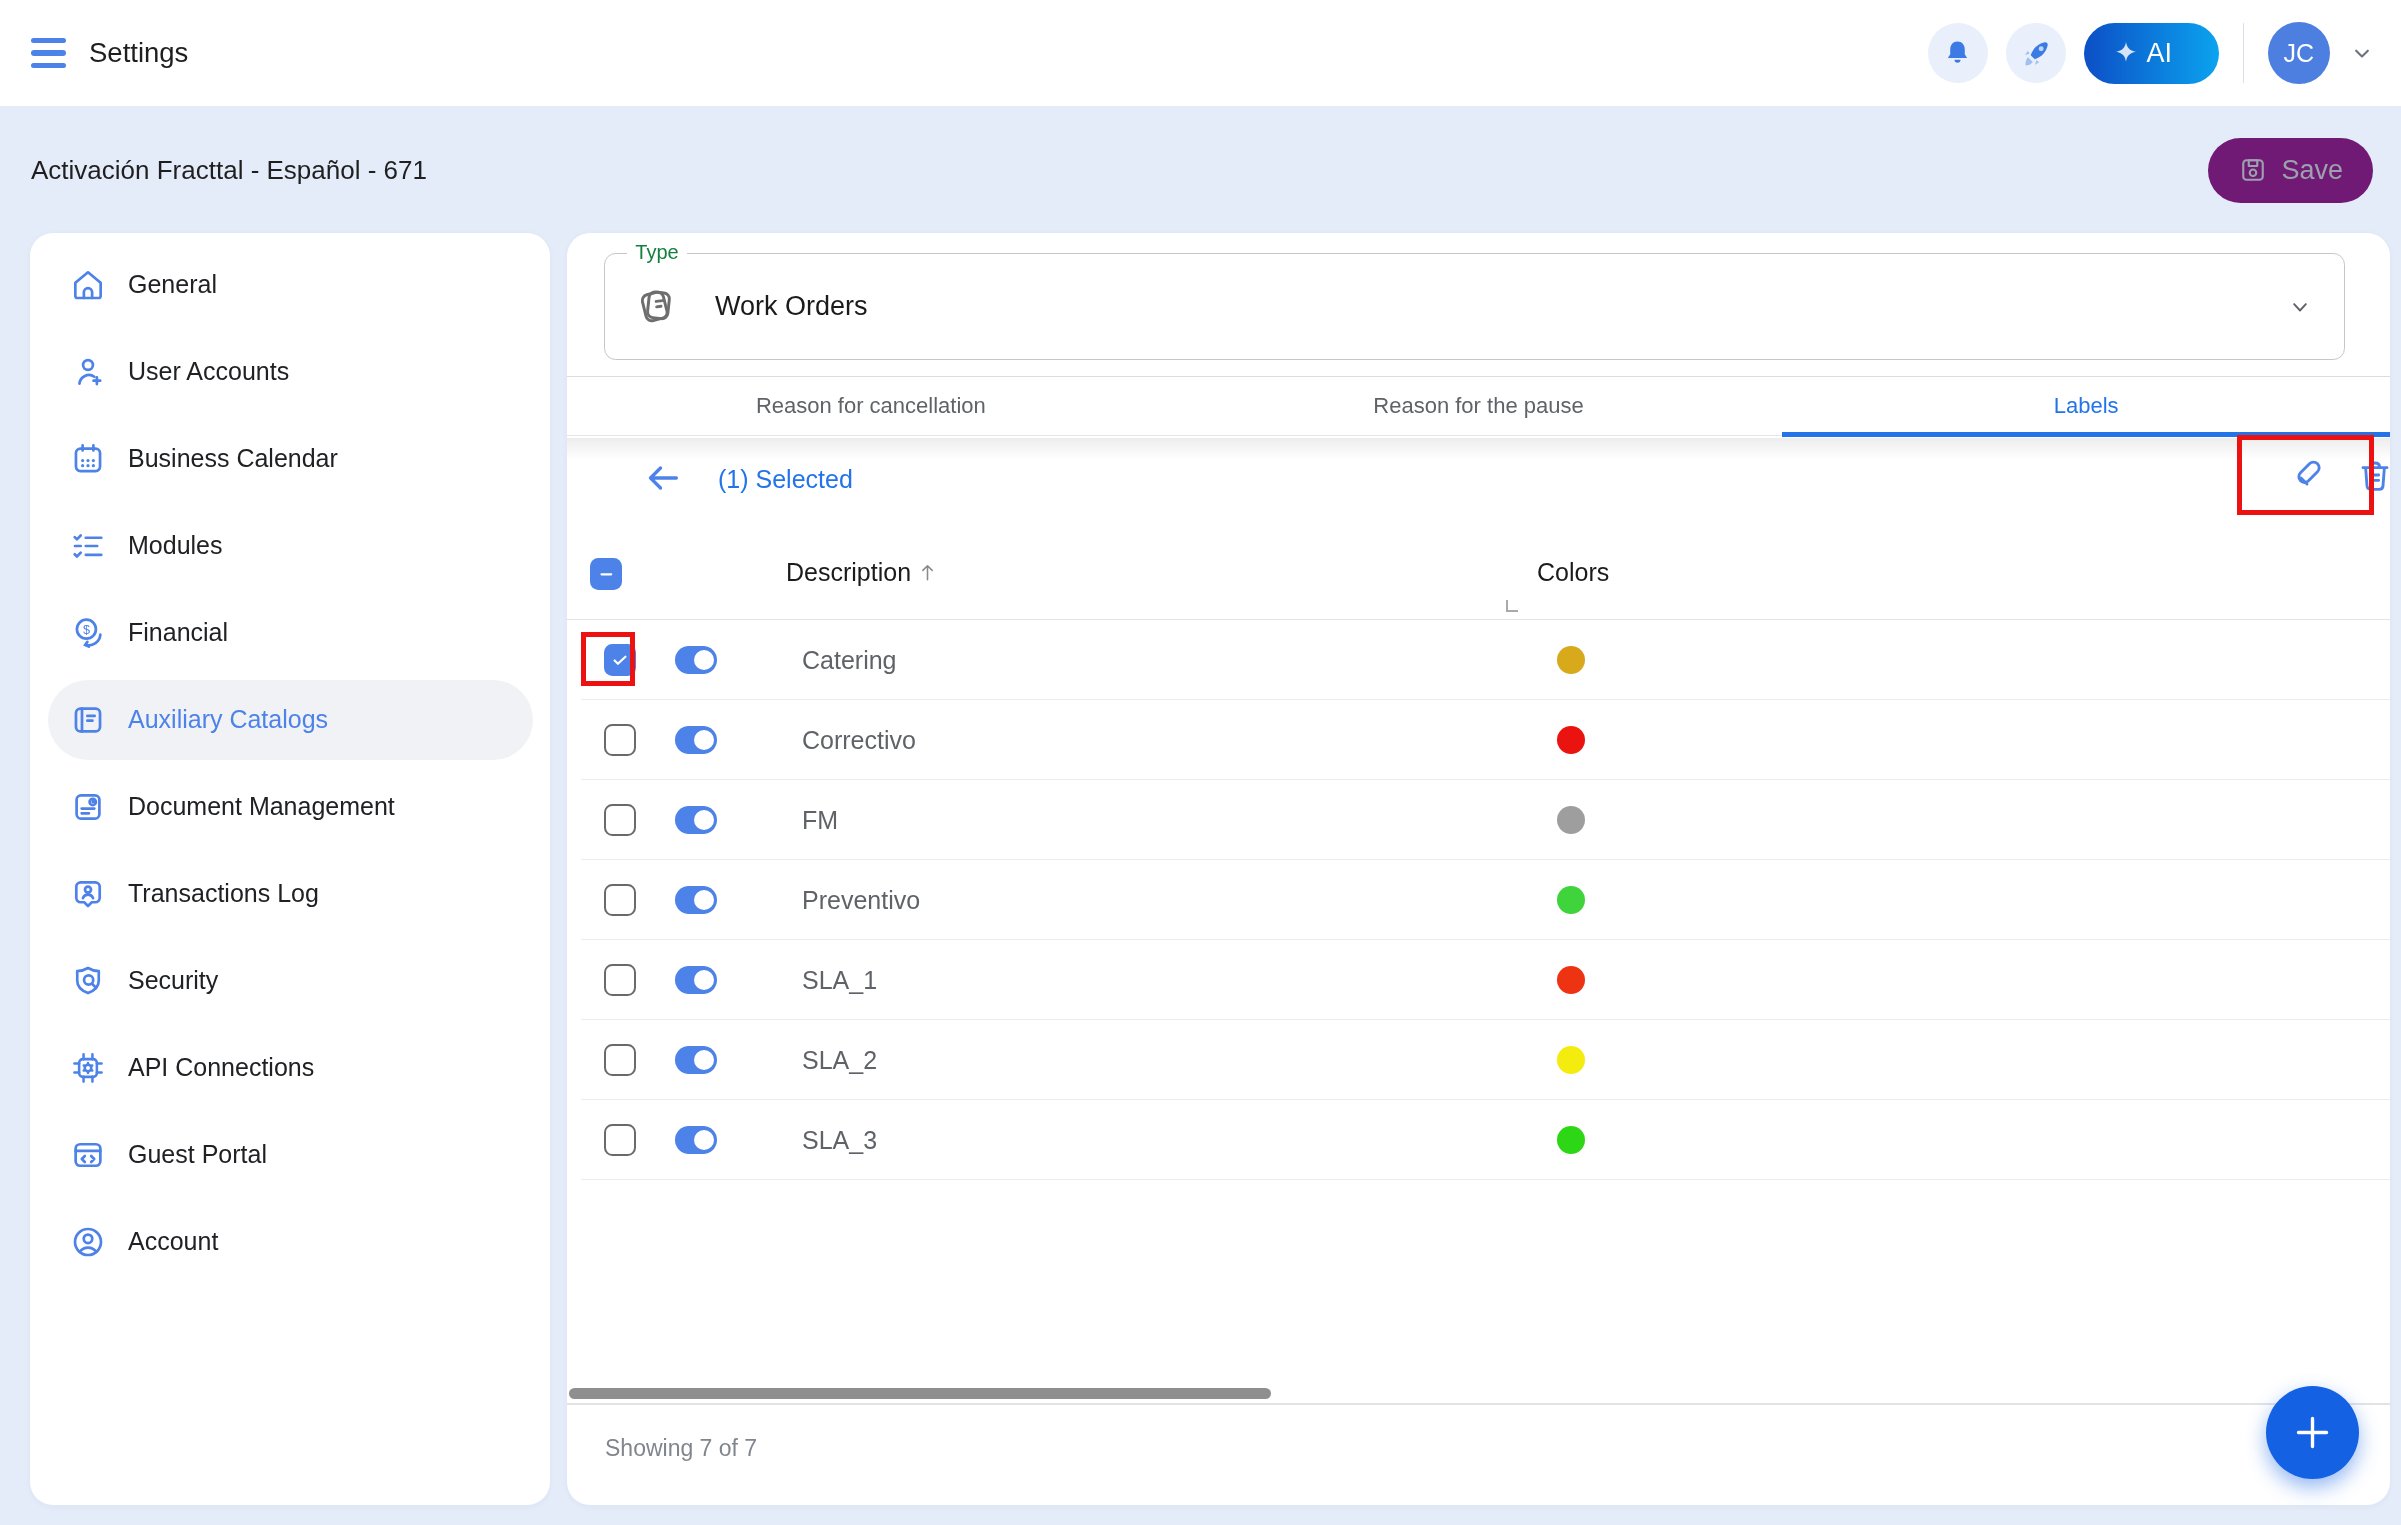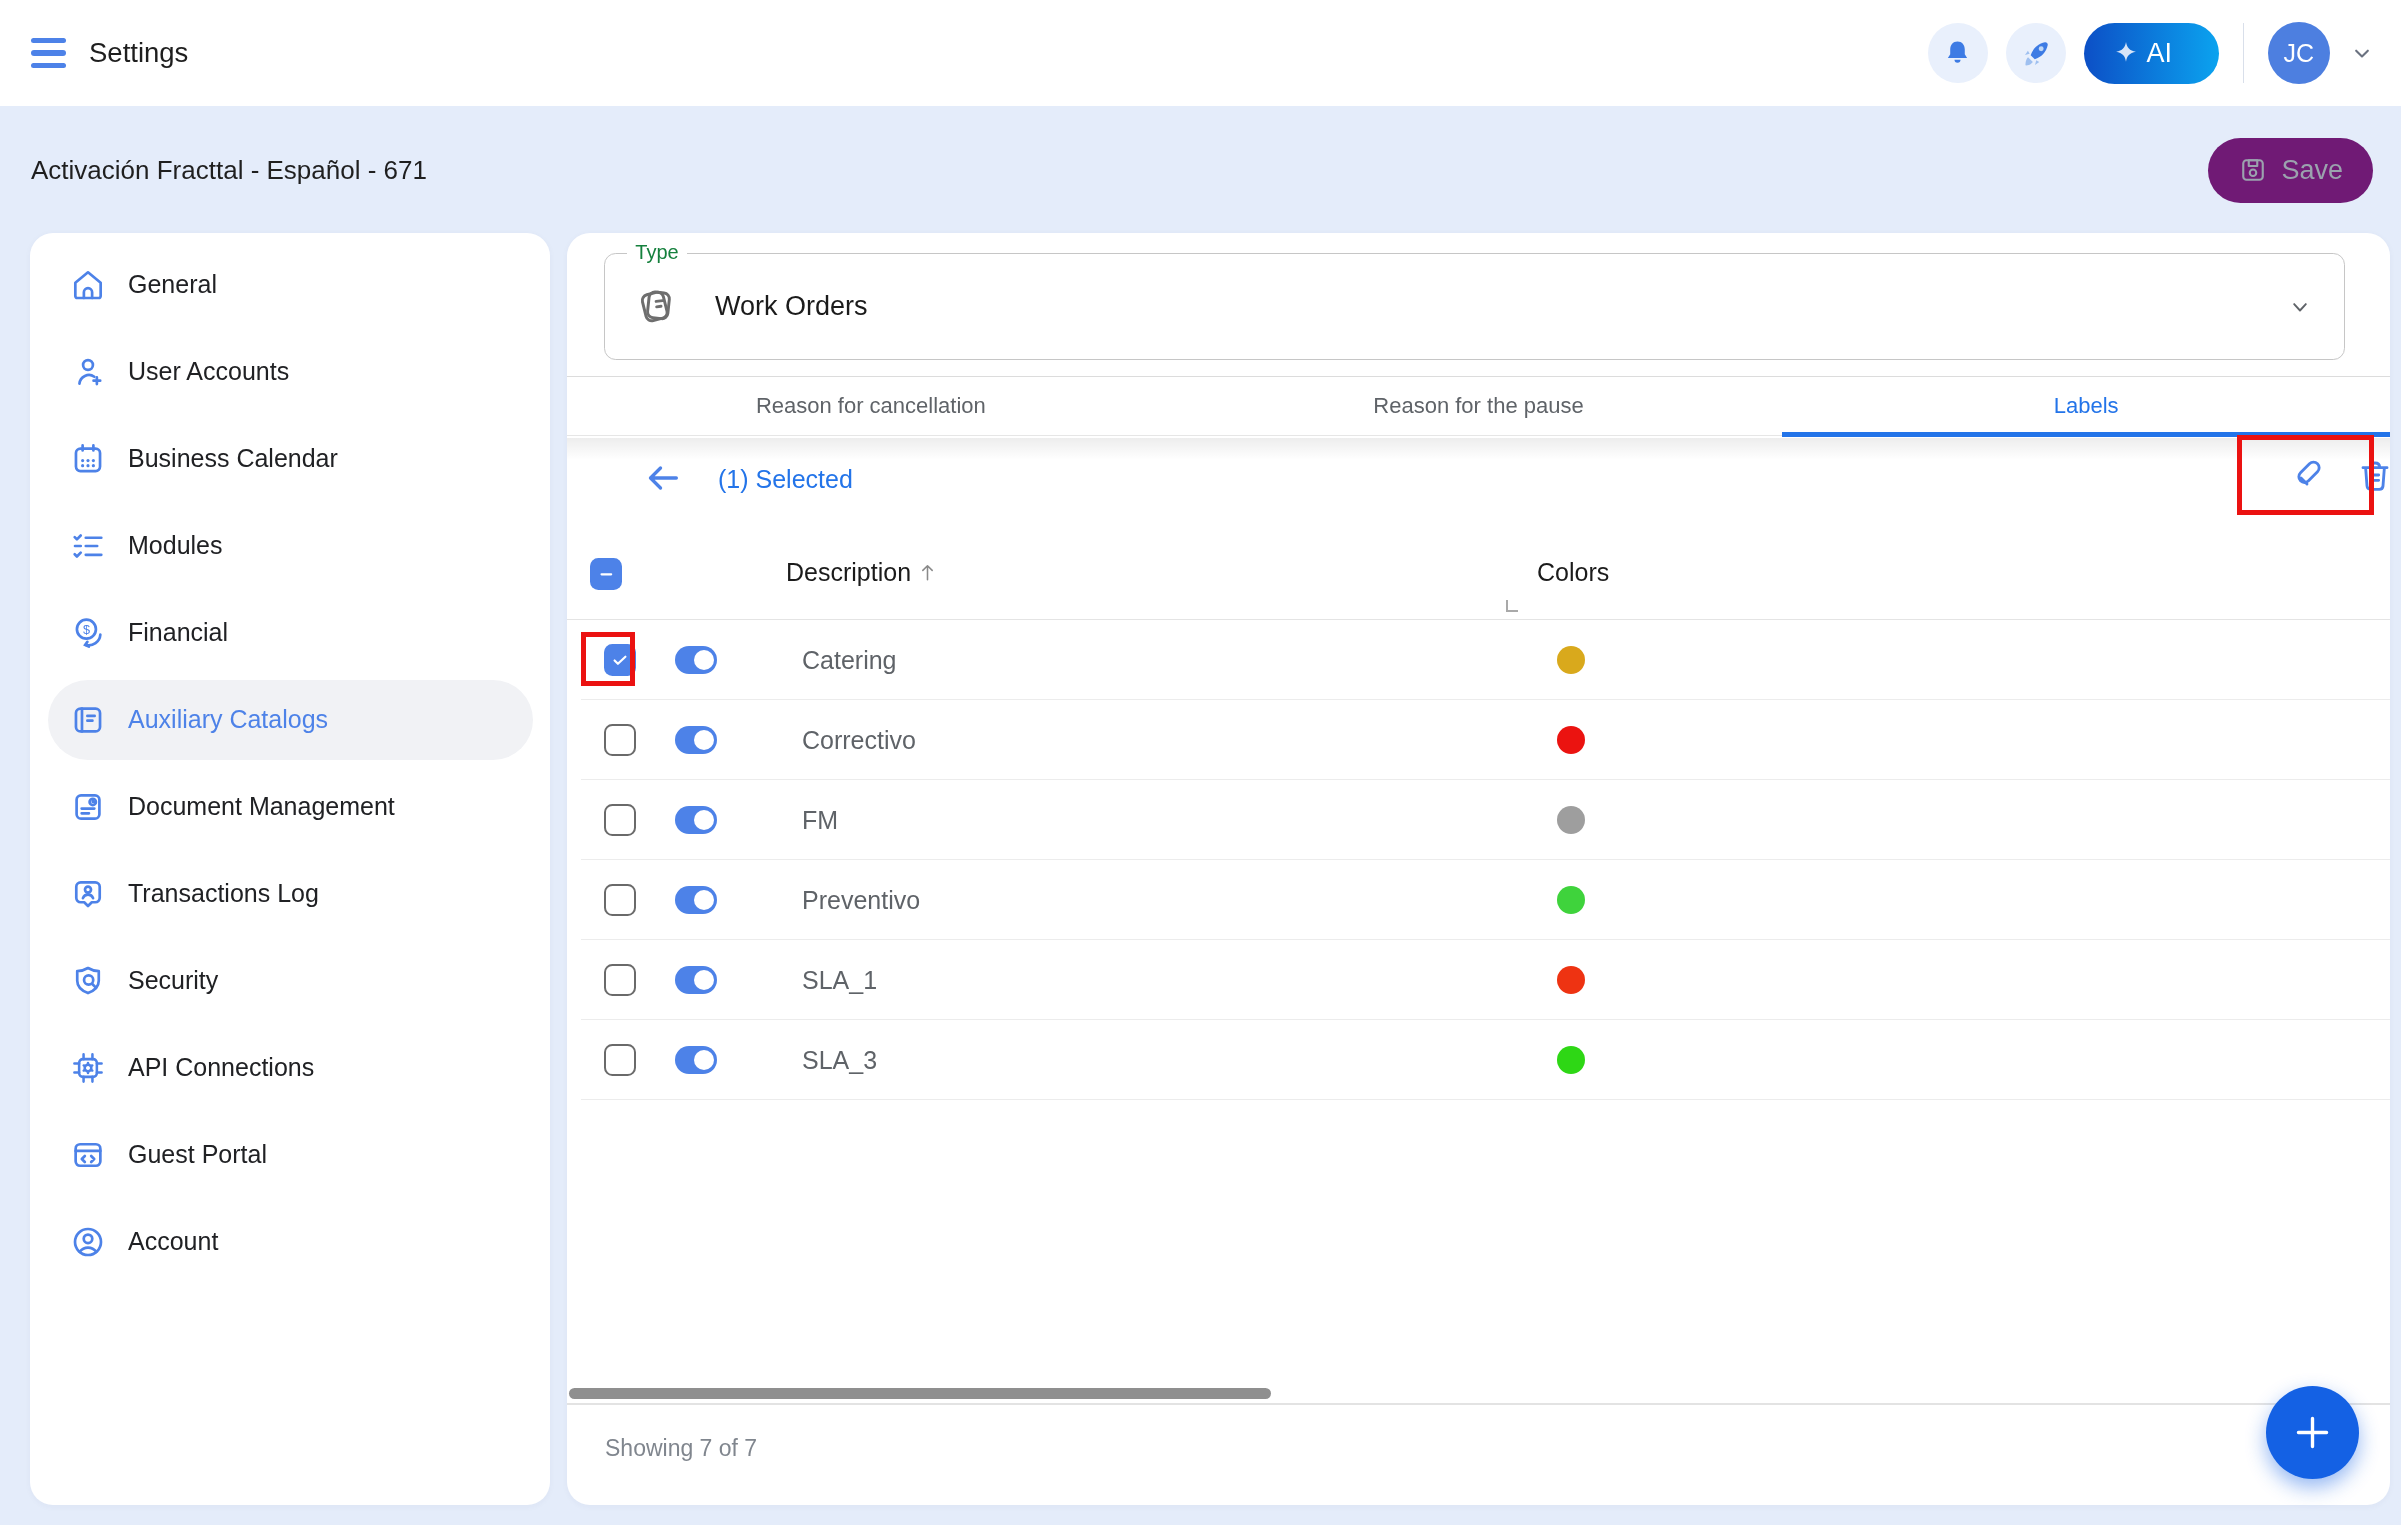--- a/index.html
+++ b/index.html
@@ -451,20 +451,28 @@
 
       <div class="trow">
         <span class="cb unchecked"></span>
         <span class="toggle">
             <span class="knob"></span>
           </span>
         <span class="row-desc">SLA_1</span>
         <span class="dot" style="background: rgb(238, 51, 18);"></span>
       </div>
 
+      <div class="trow">
+        <span class="cb unchecked"></span>
+        <span class="toggle">
+            <span class="knob"></span>
+          </span>
+        <span class="row-desc">SLA_2</span>
+        <span class="dot" style="background: rgb(245, 236, 15);"></span>
+      </div>
 
       <div class="trow">
         <span class="cb unchecked"></span>
         <span class="toggle">
             <span class="knob"></span>
           </span>
         <span class="row-desc">SLA_3</span>
         <span class="dot" style="background: rgb(46, 215, 21);"></span>
       </div>
     </div>

